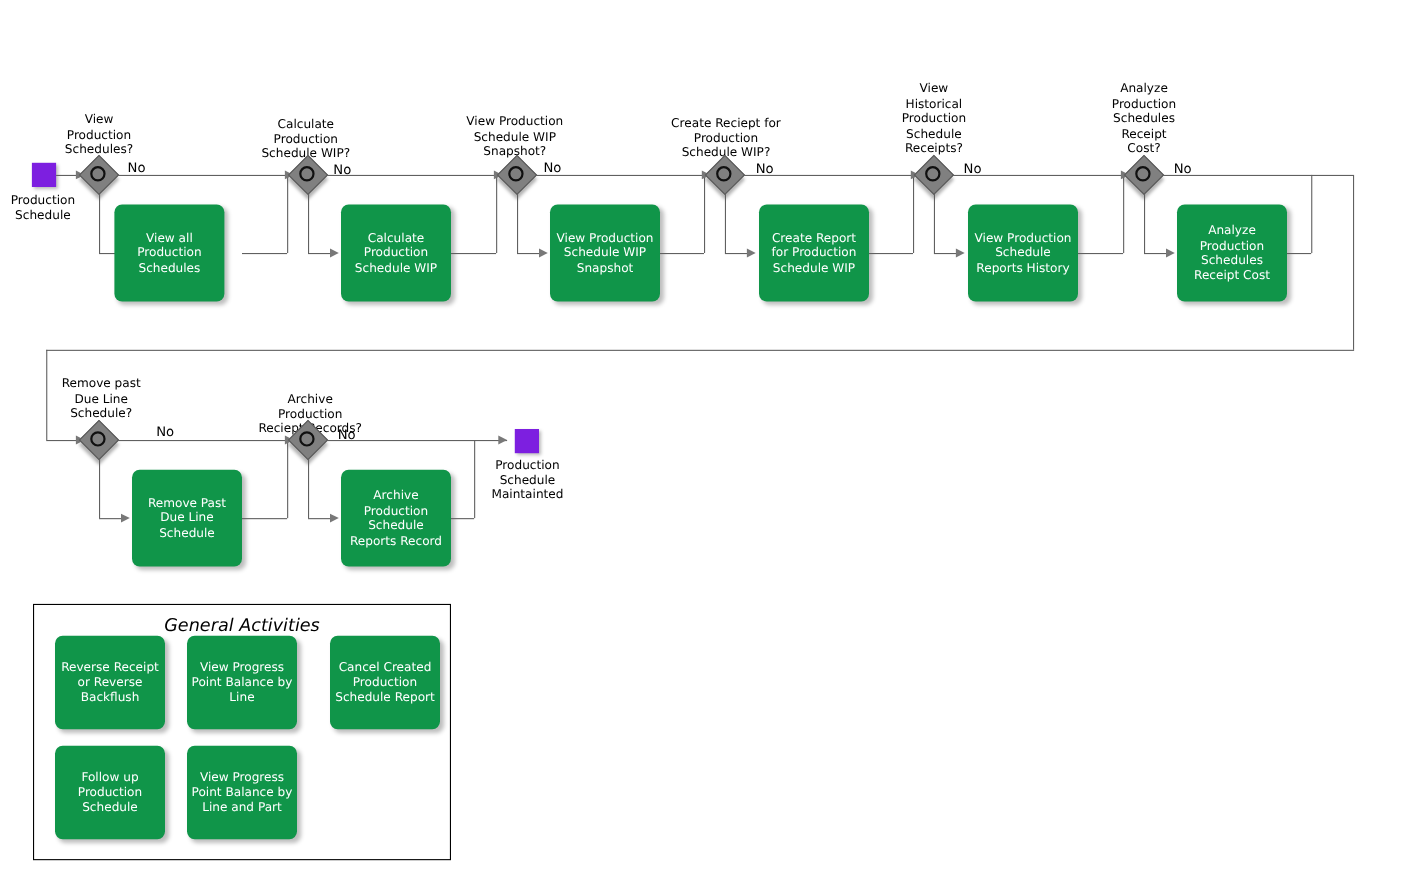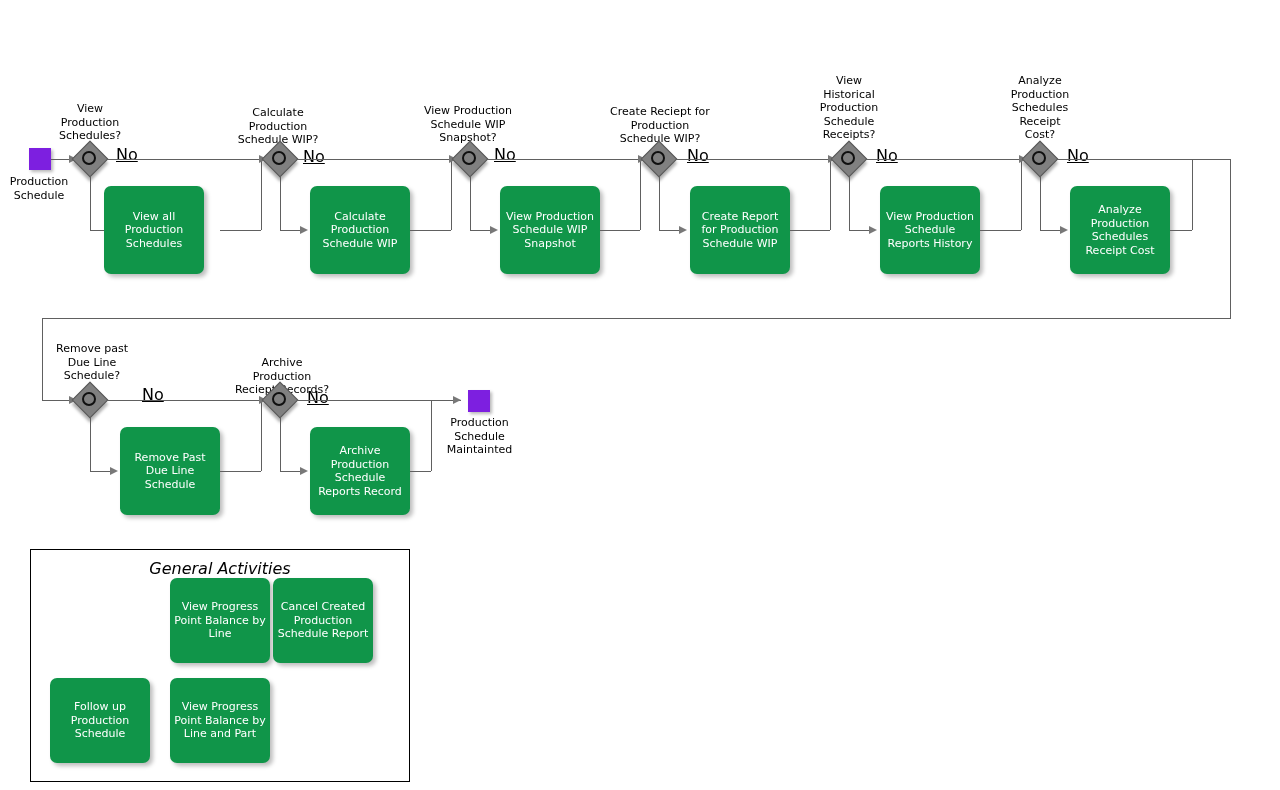--- a/index.html
+++ b/index.html
@@ -119,23 +119,22 @@
   .arrow-r {
     position: absolute;
     width: 0; height: 0;
     border-left: 8px solid #787878;
     border-top: 4.5px solid transparent;
     border-bottom: 4.5px solid transparent;
   }
 
   .edge-label {
     position: absolute;
-    font-size: 16px;
+    font-size: 12px;
     color: #000000;
-    text-decoration: underline;
   }
 
   
   .ga-panel {
     position: absolute;
     border: 1px solid #000000;
     background: #ffffff;
     box-sizing: border-box;
   }
   .ga-title {
@@ -333,24 +332,27 @@
 
   <div class="terminator" style="left:468px; top:390px;"></div>
   <div class="term-label" style="left:428px; top:416px; width:103px;">Production
 Schedule
 Maintainted</div>
 
   <div class="ga-panel" style="left:30px; top:549px; width:380px; height:233px;">
     <div class="ga-title" style="top:9px;">General Activities</div>
   </div>
 
+  <div class="activity" style="left:50px; top:578px; width:100px; height:85px;">Reverse Receipt
+or Reverse
+Backflush</div>
   <div class="activity" style="left:170px; top:578px; width:100px; height:85px;">View Progress
 Point Balance by
 Line</div>
-  <div class="activity" style="left:273px; top:578px; width:100px; height:85px;">Cancel Created
+  <div class="activity" style="left:300px; top:578px; width:100px; height:85px;">Cancel Created
 Production
 Schedule Report</div>
   <div class="activity" style="left:50px; top:678px; width:100px; height:85px;">Follow up
 Production
 Schedule</div>
   <div class="activity" style="left:170px; top:678px; width:100px; height:85px;">View Progress
 Point Balance by
 Line and Part</div>
 
 </div>

